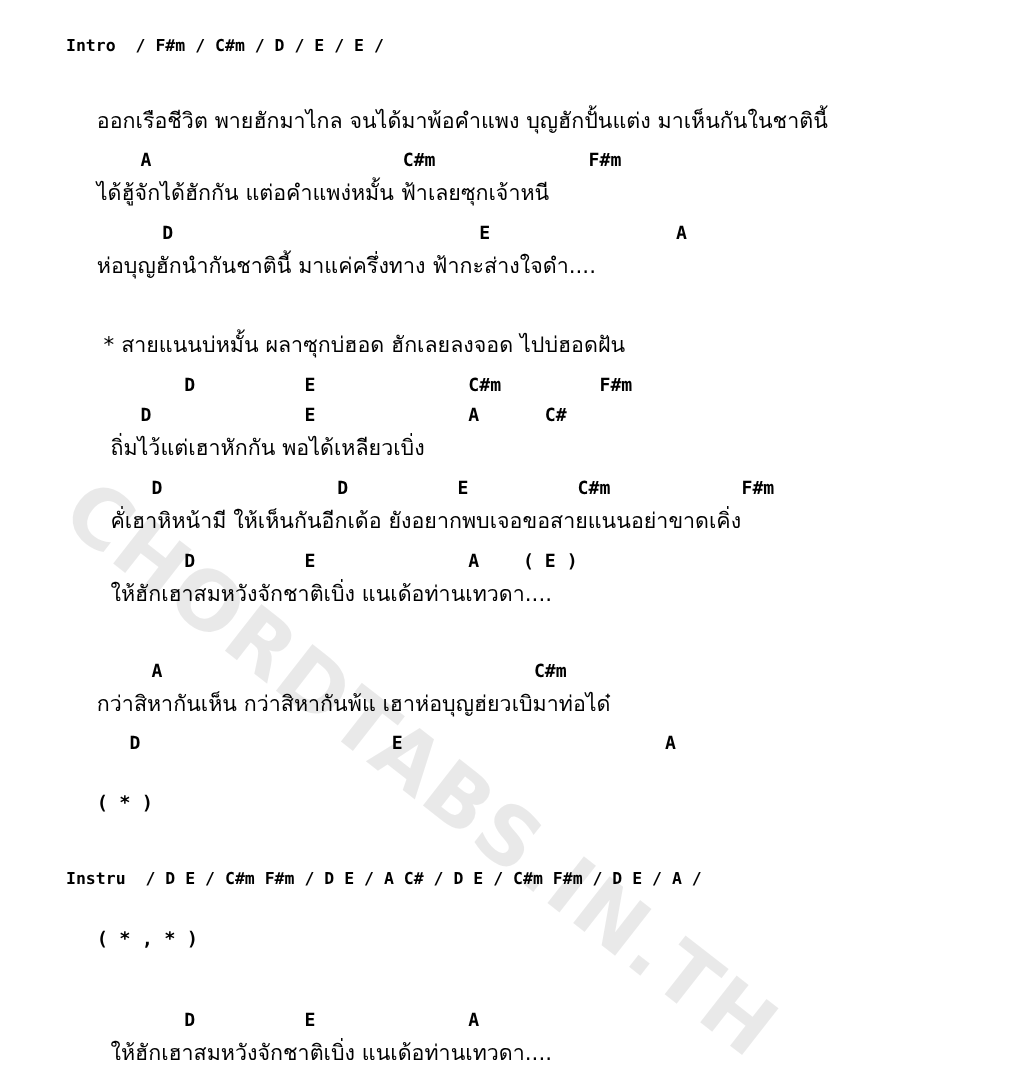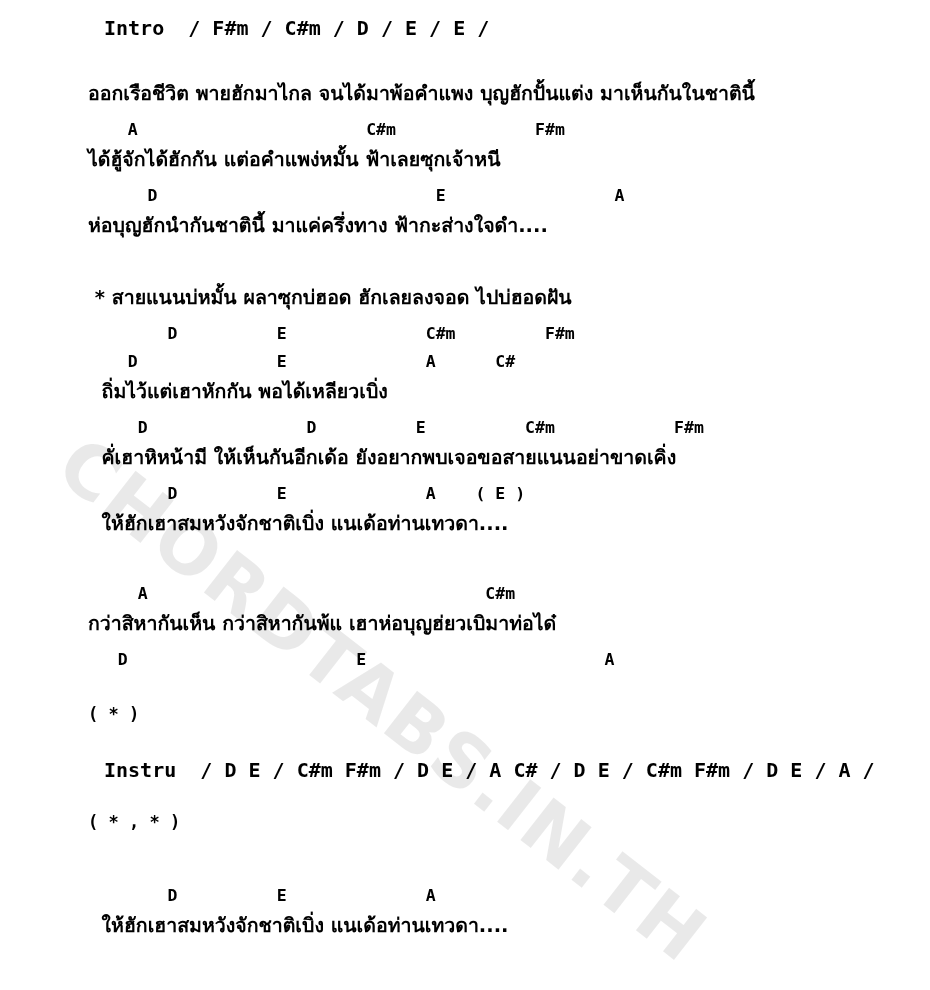--- a/index.html
+++ b/index.html
@@ -46,43 +46,43 @@
     white-space: nowrap;
   }
   .content {
     position: relative;
     z-index: 10;
     padding: 18px 0 0 0;
   }
   .line {
     white-space: pre;
     line-height: 1.0;
-    font-weight: bold;
   }
   .chordline {
     font-family: "DejaVu Sans Mono", "Liberation Mono", monospace;
     font-weight: bold;
     font-size: 16.5px;
     color: #000;
     height: 28px;
     padding-left: 88px;
   }
   .lyricline {
     font-family: "DejaVu Sans", "Liberation Sans", sans-serif;
     font-size: 19.5px;
     color: #000;
     height: 38px;
     padding-left: 88px;
   }
   .sectionline {
     font-family: "DejaVu Sans Mono", "Liberation Mono", monospace;
     font-weight: bold;
-    font-size: 20px;
+    font-size: 15px;
     height: 40px;
-    padding-left: 104px;
+    padding-left: 60px;
+    margin-top: 16px;
   }
   .markline {
     font-family: "DejaVu Sans Mono", "Liberation Mono", monospace;
     font-weight: bold;
     font-size: 17px;
     height: 40px;
     padding-left: 88px;
   }
   .gap-sm { height: 14px; }
   .gap-md { height: 26px; }

